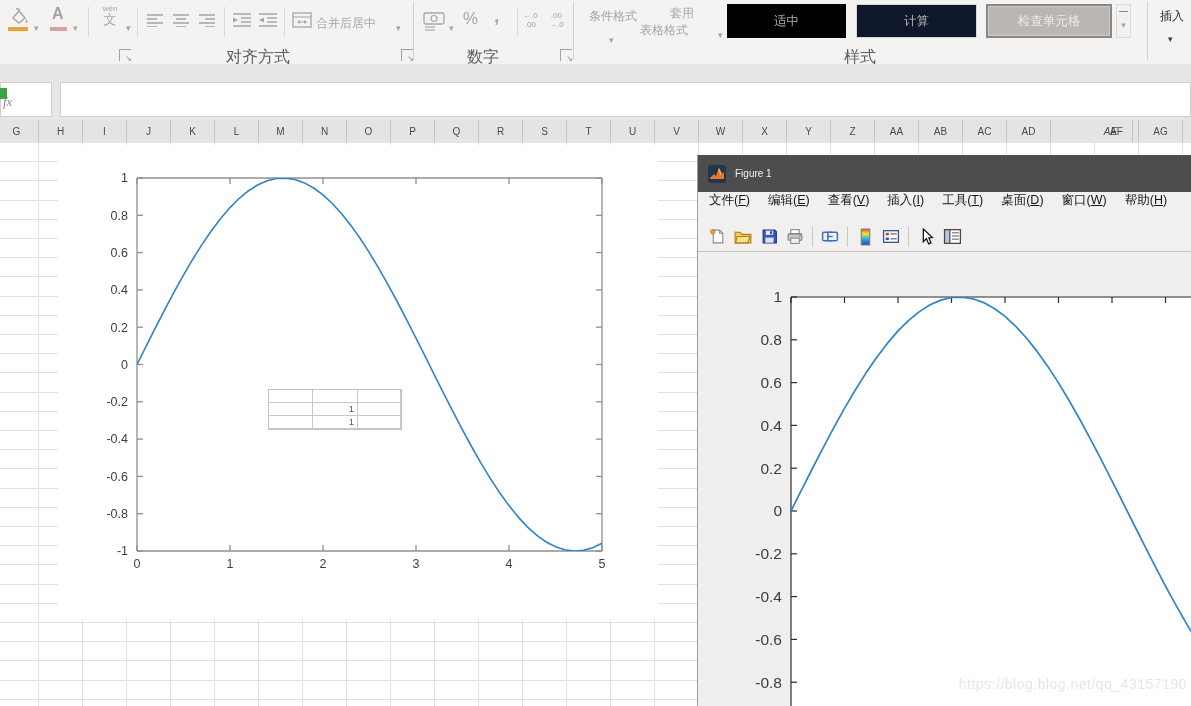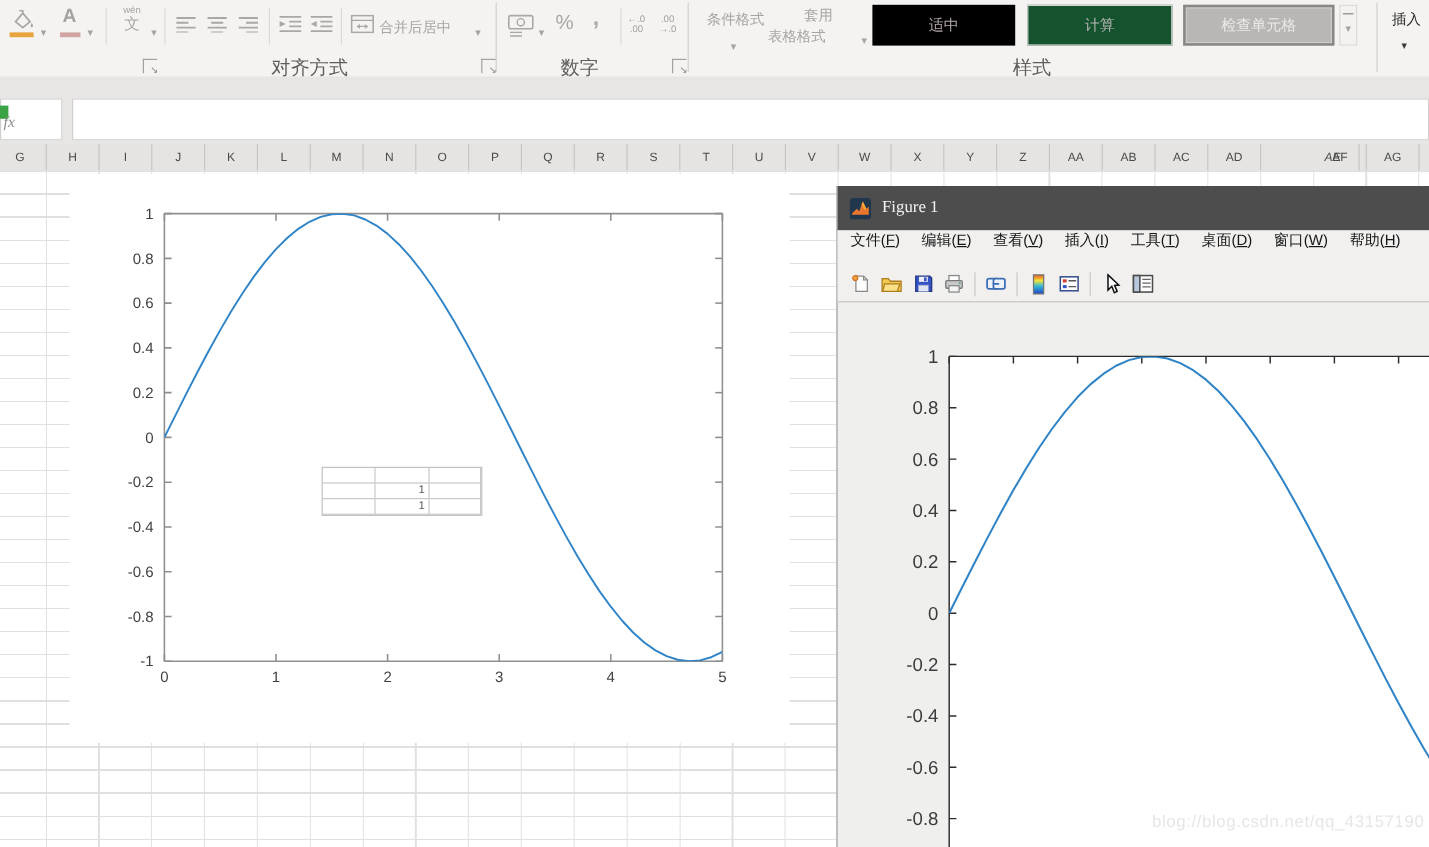--- a/index.html
+++ b/index.html
@@ -35,21 +35,21 @@
     background-position:-5px 0,0 0;}
   
   #xlchart{left:58px;top:145px;width:600px;height:474px;background:#fff;}
   #xltable{position:absolute;left:210px;top:244px;display:grid;grid-template-columns:44px 45px 43px;grid-auto-rows:13px;
            background:#fff;border:1px solid #c2c2c2;}
   #xltable div{border-right:1px solid #c9c9c9;border-bottom:1px solid #c9c9c9;box-sizing:border-box;
                font-size:9.5px;color:#595959;text-align:right;padding-right:3px;line-height:12px;}
   
   #mlwin{left:697px;top:155px;width:494px;height:551px;border-left:1px solid #9e9d9b;box-sizing:border-box;background:#efefee;}
   #mltitle{position:absolute;left:0;top:0;width:100%;height:37px;background:#4d4d4d;display:flex;align-items:center;}
-  #mltitle .t{color:#f2f2f2;font-size:14px;margin-left:9px;font-family:Liberation Serif, serif;}
+  #mltitle .t{color:#f2f2f2;font-size:10px;margin-left:9px;}
   #mlmenu{position:absolute;left:0;top:37px;width:100%;height:30px;background:#f1f0ef;display:flex;align-items:flex-start;padding-left:2px;box-sizing:border-box;}
   #mlmenu span{font-size:12.5px;color:#161616;padding:0 9px;white-space:nowrap;}
   #mltools{position:absolute;left:0;top:67px;width:100%;height:30px;background:#f1f0ef;border-bottom:1px solid #c6c5c3;
            display:flex;align-items:center;padding-left:6px;box-sizing:border-box;}
   #mltools .tbi{width:22px;height:22px;margin:0 2px;display:flex;align-items:center;justify-content:center;}
   #mltools .tsep{width:1px;height:20px;background:#c9c8c6;margin:0 4px;}
   #mlcanvas{position:absolute;left:0;top:97px;width:494px;height:454px;}
   #watermark{position:absolute;right:5px;top:424px;font-size:14px;color:#e6e6e6;letter-spacing:0.5px;}
   svg text{font-family:"Liberation Sans","DejaVu Sans",sans-serif;}
 </style>
@@ -170,21 +170,21 @@
 →.0</span>
     <span class="gsep" style="left:573px;"></span>
 
     <span class="riblabel" style="left:578px;top:8px;width:70px;text-align:center;">条件格式</span>
     <span class="ric caret" style="left:609px;top:29px;"></span>
     <span class="riblabel" style="left:650px;top:5px;width:64px;text-align:center;">套用</span>
     <span class="riblabel" style="left:640px;top:22px;width:76px;text-align:left;">表格格式</span>
     <span class="ric caret" style="left:718px;top:24px;"></span>
 
     <span class="stylecell" style="left:727px;width:119px;background:#000000;color:#b3a6ae;">适中</span>
-    <span class="stylecell" style="left:856px;width:121px;background:#14532d;color:#b5b3b1;border:1px solid #d8d8d8;">计算</span>
+    <span class="stylecell" style="left:856px;width:121px;background:#0f172a;color:#b5b3b1;border:1px solid #d8d8d8;">计算</span>
     <span class="stylecell" style="left:986px;width:126px;background:#b9b6b4;color:#eceae8;border:2px solid #898684;box-shadow:inset 0 0 0 1px #cfccca;">检查单元格</span>
     <span class="abs" style="left:1116px;top:4px;width:15px;height:34px;background:#f3f2f1;border:1px solid #dbdad8;box-sizing:border-box;display:flex;flex-direction:column;align-items:center;justify-content:center;">
       <span style="width:9px;height:1px;background:#8a8884;margin-bottom:2px;"></span>
       <span class="caret"></span>
     </span>
     <span class="gsep" style="left:1147px;"></span>
 
     <span class="riblabel" style="left:1152px;top:8px;width:40px;text-align:center;color:#262626;">插入</span>
     <span class="ric caret dark" style="left:1168px;top:28px;"></span>
 
@@ -441,17 +441,17 @@
           <text x="84" y="344.6" dy="0.35em" text-anchor="end" font-size="15.5" fill="#3c3c3c">-0.4</text>
           <text x="84" y="301.8" dy="0.35em" text-anchor="end" font-size="15.5" fill="#3c3c3c">-0.2</text>
           <text x="84" y="259" dy="0.35em" text-anchor="end" font-size="15.5" fill="#3c3c3c">0</text>
           <text x="84" y="216.2" dy="0.35em" text-anchor="end" font-size="15.5" fill="#3c3c3c">0.2</text>
           <text x="84" y="173.39999999999998" dy="0.35em" text-anchor="end" font-size="15.5" fill="#3c3c3c">0.4</text>
           <text x="84" y="130.6" dy="0.35em" text-anchor="end" font-size="15.5" fill="#3c3c3c">0.6</text>
           <text x="84" y="87.79999999999998" dy="0.35em" text-anchor="end" font-size="15.5" fill="#3c3c3c">0.8</text>
           <text x="84" y="45" dy="0.35em" text-anchor="end" font-size="15.5" fill="#3c3c3c">1</text>
           <path d="M93.0 259.0L103.7 237.6L114.4 216.5L125.1 195.8L135.8 175.7L146.5 156.4L157.2 138.2L167.9 121.1L178.6 105.5L189.3 91.4L200.0 78.9L210.7 68.3L221.4 59.6L232.1 52.8L242.8 48.1L253.5 45.5L264.2 45.1L274.9 46.8L285.6 50.6L296.3 56.5L307.0 64.4L317.7 74.3L328.4 86.0L339.1 99.4L349.8 114.4L360.5 130.9L371.2 148.7L381.9 167.5L392.6 187.3L403.3 207.8L414.0 228.8L424.7 250.1L435.4 271.5L446.1 292.7L456.8 313.7L467.5 334.1L478.2 353.7L488.9 372.4L499.6 389.9" fill="none" stroke="#2f83c7" stroke-width="1.7" clip-path="url(#ml-plot-clip)" stroke-linejoin="round"></path>
         </svg>
-      <div id="watermark">blog://blog.csdn.net/qq_43157190</div>
+      <div id="watermark">https://blog.blog.net/qq_43157190</div>
     </div>
   </div>
 
 </div>
 
 </body></html>

